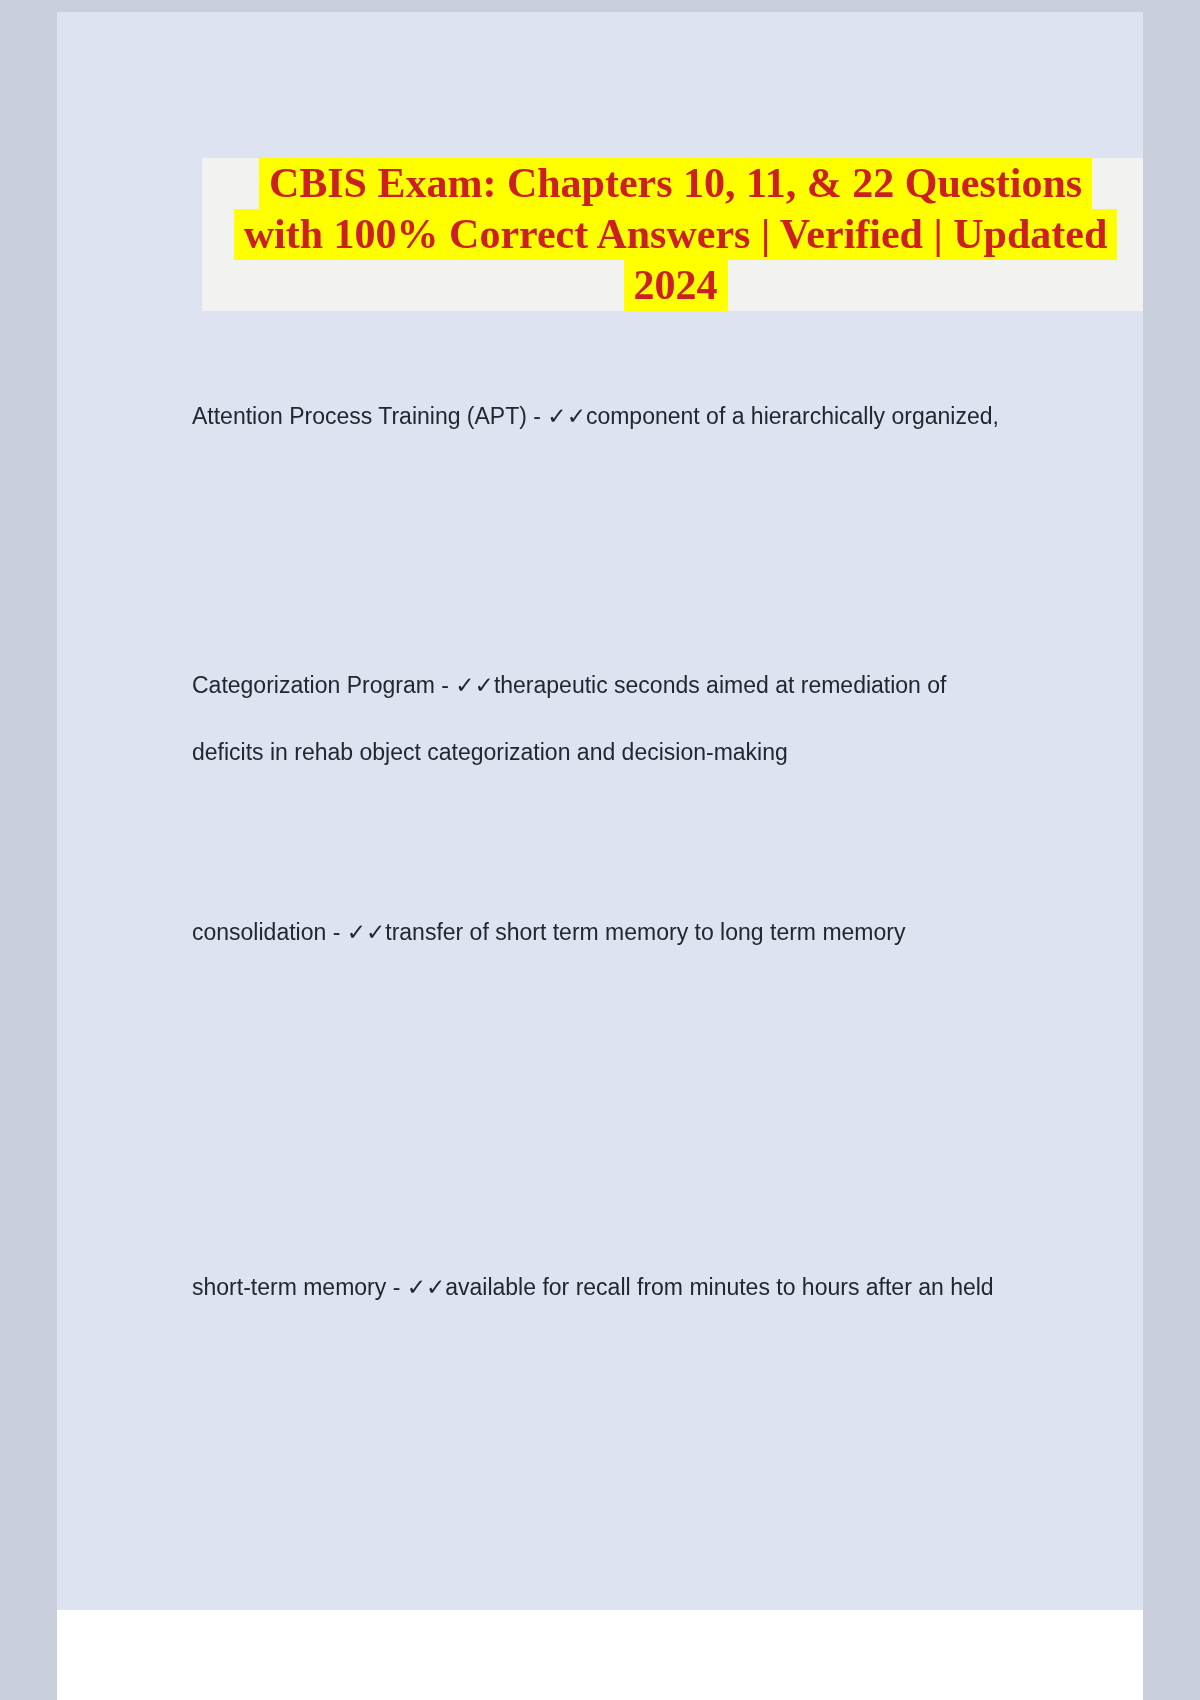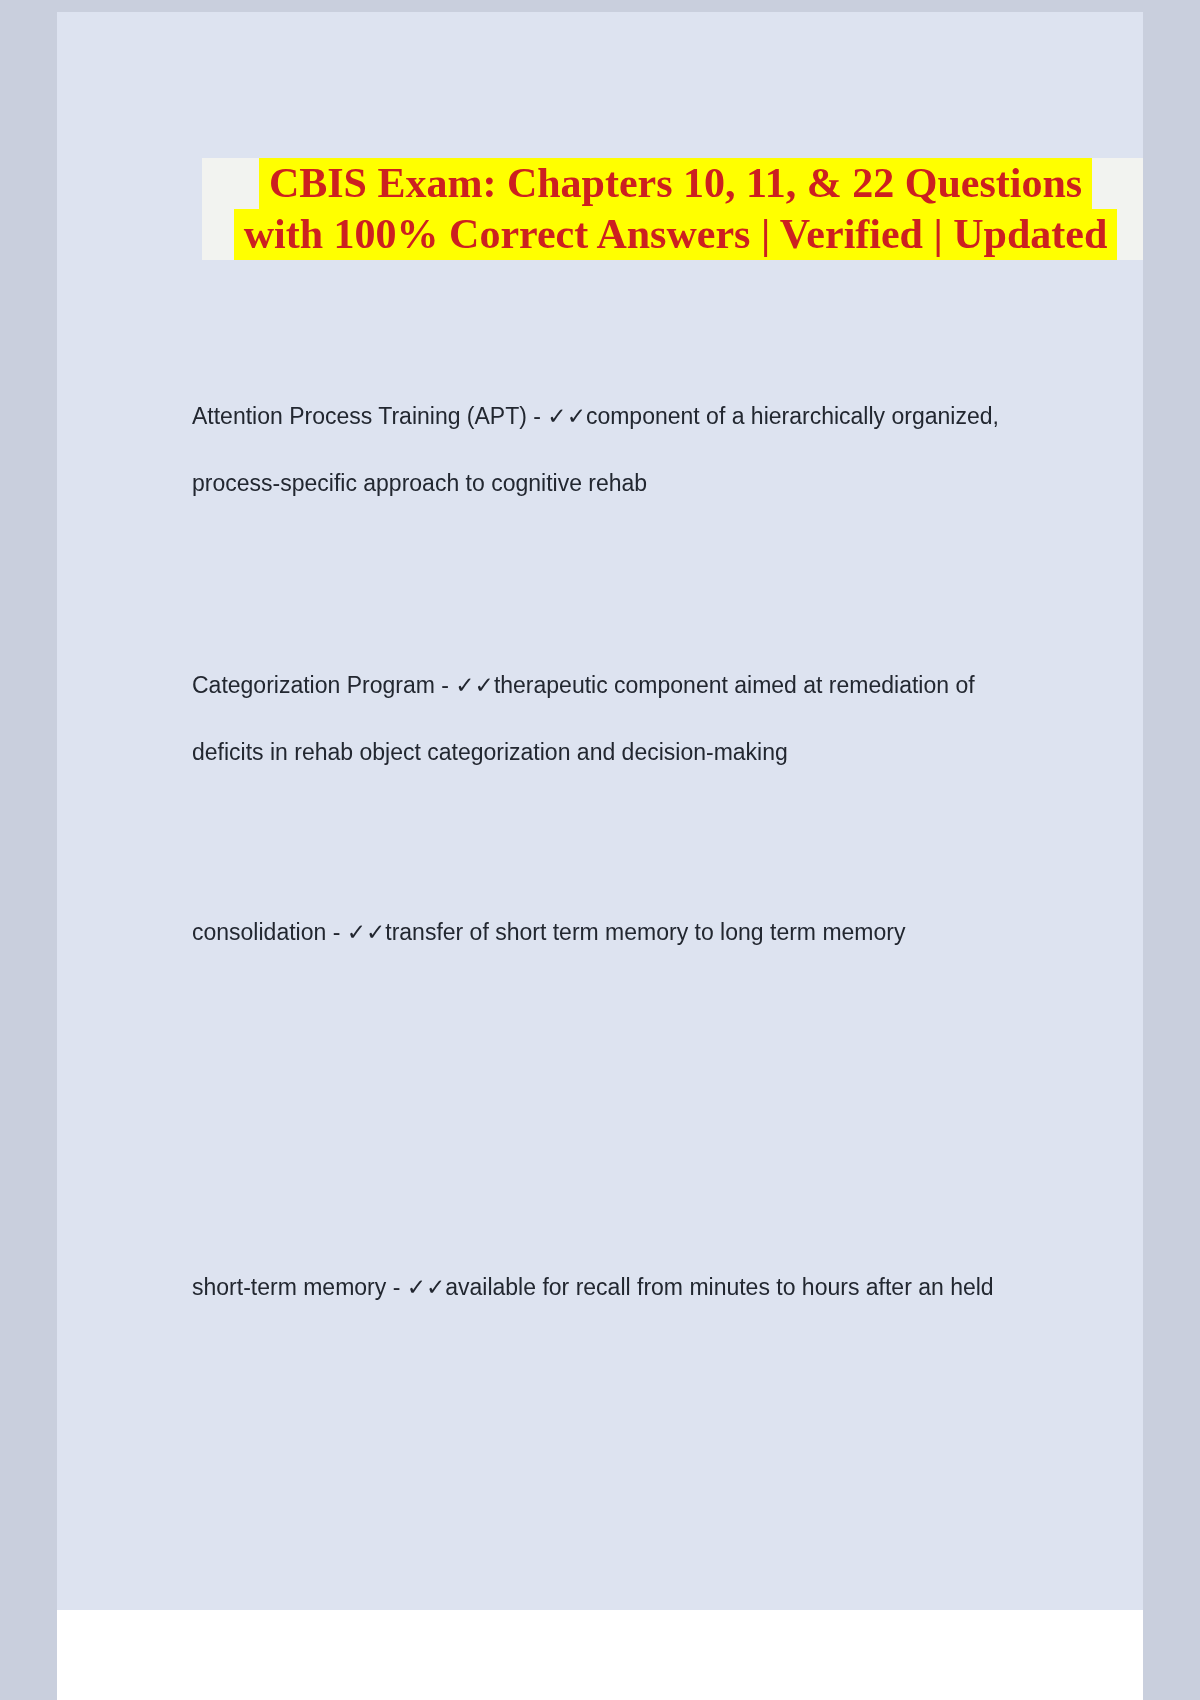--- a/index.html
+++ b/index.html
@@ -76,29 +76,31 @@
 
 <div class="page">
 
   <div class="title-block">
     <div class="title-line">
       <span class="title-hl">CBIS Exam: Chapters 10, 11, &amp; 22 Questions</span>
     </div>
     <div class="title-line">
       <span class="title-hl">with 100% Correct Answers | Verified | Updated</span>
     </div>
+    <div class="title-line">
+      <span class="title-hl">2024</span>
+    </div>
   </div>
 
   <div class="qa-item qa-item-1">
     <div class="qa-line">Attention Process Training (APT) - ✓✓component of a hierarchically organized,</div>
-    <div class="qa-line">process-specific approach to cognitive rehab</div>
   </div>
 
   <div class="qa-item qa-item-2">
-    <div class="qa-line">Categorization Program - ✓✓therapeutic component aimed at remediation of</div>
+    <div class="qa-line">Categorization Program - ✓✓therapeutic seconds aimed at remediation of</div>
     <div class="qa-line">deficits in rehab object categorization and decision-making</div>
   </div>
 
   <div class="qa-item qa-item-3">
     <div class="qa-line">consolidation - ✓✓transfer of short term memory to long term memory</div>
   </div>
 
 
   <div class="qa-item qa-item-5">
     <div class="qa-line">short-term memory - ✓✓available for recall from minutes to hours after an held</div>

